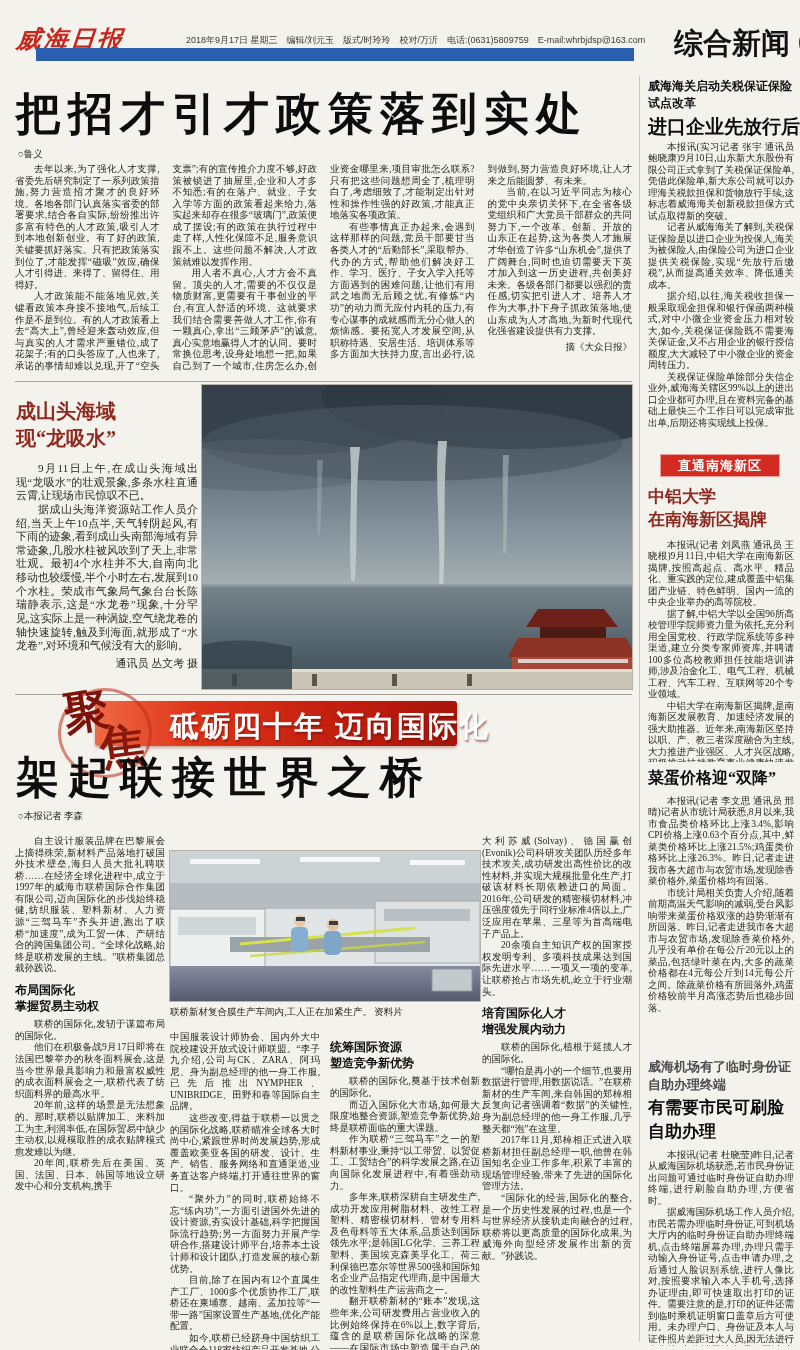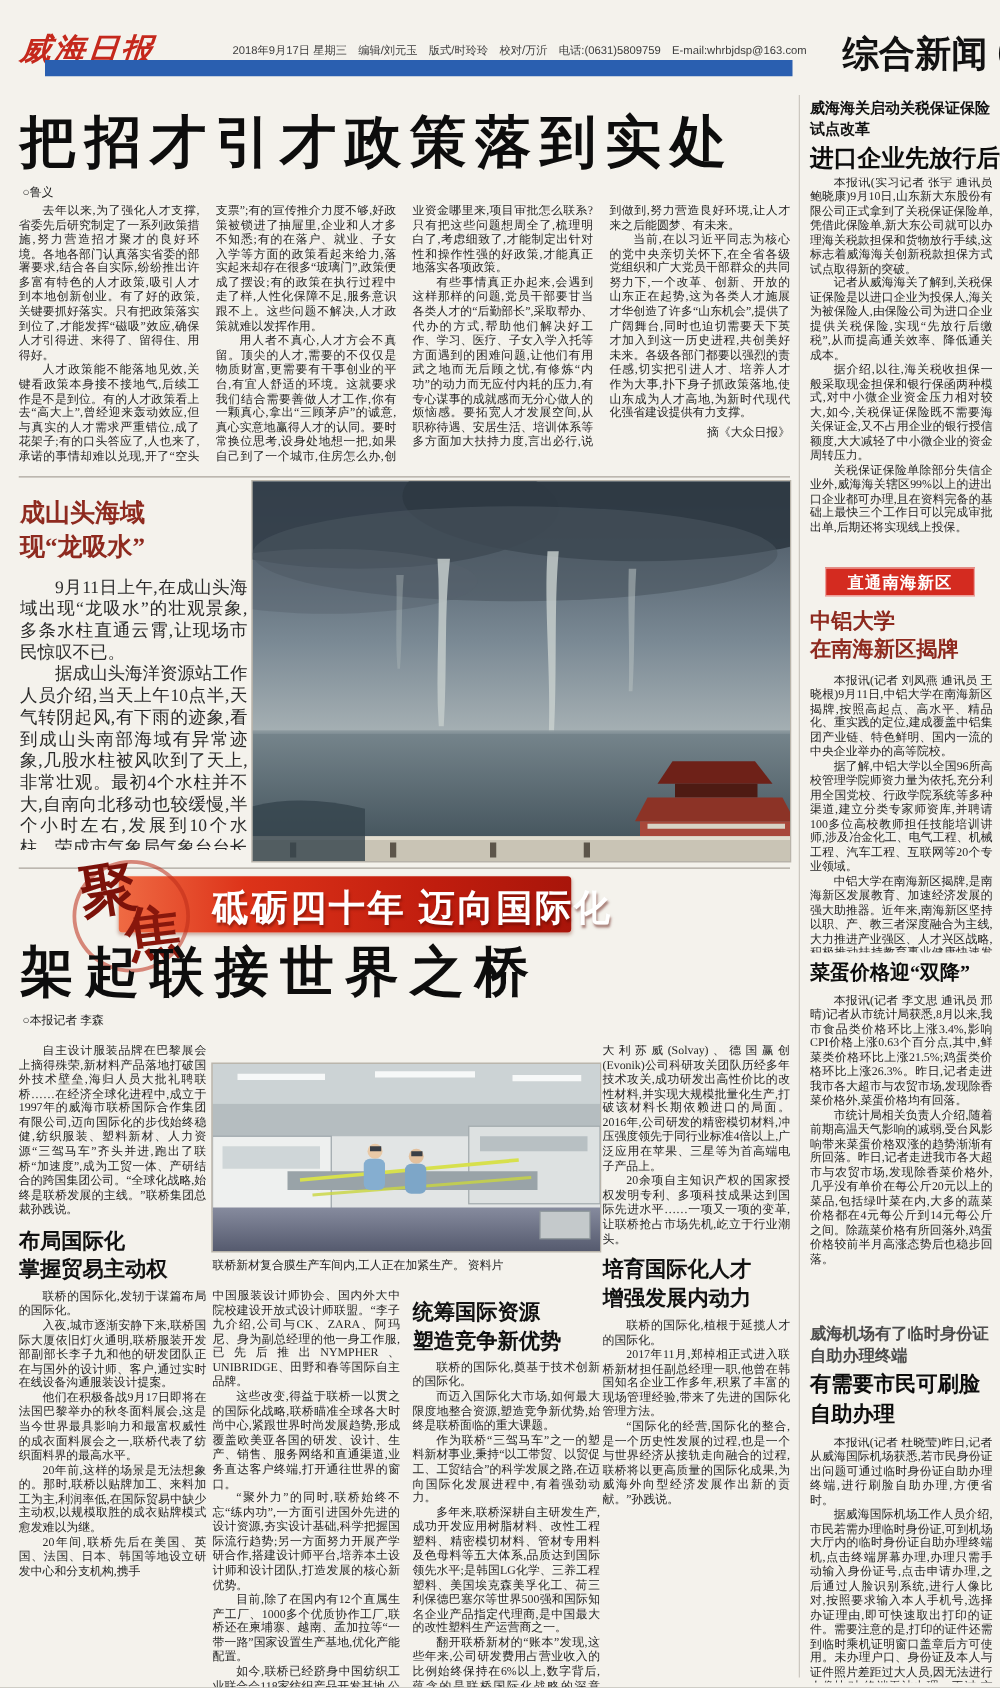--- a/index.html
+++ b/index.html
@@ -12,32 +12,32 @@
   .dateline{left:186px;top:34px;width:452px;font-size:9px;color:#3c3c3c;white-space:nowrap;font-family:"Liberation Sans",sans-serif;}
   .dateline span{margin-right:9px;margin-top:42px;}
   .header-bar{left:36px;top:48px;width:598px;height:13px;background:#2a5fb0;}
   .section-title{left:658px;top:24px;width:158px;font-size:29px;font-weight:900;color:#121212;white-space:nowrap;font-family:"Liberation Sans",sans-serif;margin-left:16px;}
   .section-title .num{margin-left:8px;font-weight:700;}
   .vrule{left:639px;top:76px;width:1px;height:1266px;background:#ccc8c0;}
 
   
   .body-text p{margin:0;text-indent:2em;text-align:justify;}
   .body-text p.noindent{text-indent:0;}
-  .body-text p.subhead{text-indent:0;font-weight:bold;font-size:17px;line-height:1.35;margin:7px 0 5px;white-space:pre-line;color:#111;}
+  .body-text p.subhead{text-indent:0;font-weight:bold;font-size:12px;line-height:1.35;margin:7px 0 5px;white-space:pre-line;color:#111;}
   .body-text p.attribution{text-align:right;text-indent:0;margin-top:4px;}
 
   
   .art1-title{left:16px;top:84px;width:616px;font-size:45px;font-weight:900;letter-spacing:7px;color:#0d0d0d;white-space:nowrap;}
   .art1-byline{left:18px;top:148px;font-size:9.5px;color:#222;}
   .art1-cols{left:15px;top:164px;width:617px;height:213px;column-count:4;column-gap:13px;font-size:9.5px;line-height:1.22;color:#262626;overflow:hidden;}
   .hr1{left:15px;top:381px;width:617px;height:1px;background:#a9a49b;}
 
   
   .ws-title{left:16px;top:398px;width:182px;font-size:20px;font-weight:900;line-height:1.35;color:#8e2a1f;}
-  .ws-body{left:16px;top:462px;width:182px;height:218px;font-size:14px;line-height:1.24;color:#2a2a2a;overflow:hidden;}
+  .ws-body{left:16px;top:462px;width:182px;height:218px;font-size:11px;line-height:1.24;color:#2a2a2a;overflow:hidden;}
   .ws-photo{left:202px;top:385px;width:430px;height:304px;overflow:hidden;box-shadow:0 0 0 1px #b9b4aa;}
   .hr2{left:15px;top:694px;width:617px;height:1px;background:#a9a49b;}
 
   
   .banner-rect{left:95px;top:701px;width:362px;height:45px;border-radius:3px;
     background:linear-gradient(90deg,#ef6a43 0%,#dd3319 28%,#c01d0e 70%,#a8150a 100%);
     box-shadow:0 2px 3px rgba(120,40,20,.35);}
   .banner-slogan{left:170px;top:707px;font-size:29px;font-weight:900;color:#fff;letter-spacing:2px;white-space:nowrap;
     font-family:"Liberation Sans",sans-serif;text-shadow:1px 2px 2px rgba(90,10,0,.5);}
   .seal-ring{left:58px;top:688px;width:88px;height:84px;border:3px solid rgba(190,45,25,.55);border-radius:50%;}
@@ -154,21 +154,20 @@
   <div class="abs seal-char2">焦</div>
   <div class="abs banner-slogan">砥砺四十年 迈向国际化</div>
 
   <div class="abs bridge-title">架起联接世界之桥</div>
   <div class="abs bridge-byline">○本报记者 李森</div>
   <div class="abs bridge-col b-col1 body-text">
       <p>自主设计服装品牌在巴黎展会上摘得殊荣,新材料产品落地打破国外技术壁垒,海归人员大批礼聘联桥……在经济全球化进程中,成立于1997年的威海市联桥国际合作集团有限公司,迈向国际化的步伐始终稳健,纺织服装、塑料新材、人力资源“三驾马车”齐头并进,跑出了联桥“加速度”,成为工贸一体、产研结合的跨国集团公司。“全球化战略,始终是联桥发展的主线。”联桥集团总裁孙践说。</p>
       <p class="subhead">布局国际化
 掌握贸易主动权</p>
       <p>联桥的国际化,发轫于谋篇布局的国际化。</p>
-      <p>入夜,城市逐渐安静下来,联桥国际大厦依旧灯火通明,联桥服装开发部副部长李子九和他的研发团队正在与国外的设计师、客户,通过实时在线设备沟通服装设计提案。</p>
       <p>他们在积极备战9月17日即将在法国巴黎举办的秋冬面料展会,这是当今世界最具影响力和最富权威性的成衣面料展会之一,联桥代表了纺织面料界的最高水平。</p>
       <p>20年前,这样的场景是无法想象的。那时,联桥以贴牌加工、来料加工为主,利润率低,在国际贸易中缺少主动权,以规模取胜的成衣贴牌模式愈发难以为继。</p>
       <p>20年间,联桥先后在美国、英国、法国、日本、韩国等地设立研发中心和分支机构,携手</p>
     </div>
   <div class="abs factory-photo">
     <svg width="310" height="150" viewBox="0 0 310 150">
       <defs>
         <linearGradient id="floor" x1="0" y1="0" x2="0" y2="1">
           <stop offset="0" stop-color="#868b9e"></stop>
             <stop offset="1" stop-color="#555a6e"></stop>
@@ -213,20 +212,21 @@
       <p>作为联桥“三驾马车”之一的塑料新材事业,秉持“以工带贸、以贸促工、工贸结合”的科学发展之路,在迈向国际化发展进程中,有着强劲动力。</p>
       <p>多年来,联桥深耕自主研发生产,成功开发应用树脂材料、改性工程塑料、精密模切材料、管材专用料及色母料等五大体系,品质达到国际领先水平;是韩国LG化学、三养工程塑料、美国埃克森美孚化工、荷三利保德巴塞尔等世界500强和国际知名企业产品指定代理商,是中国最大的改性塑料生产运营商之一。</p>
       <p>翻开联桥新材的“账本”发现,这些年来,公司研发费用占营业收入的比例始终保持在6%以上,数字背后,蕴含的是联桥国际化战略的深意——在国际市场中塑造属于自己的竞争优势。</p>
     </div>
   <div class="abs bridge-col b-col4 body-text">
       <p class="noindent">大利苏威(Solvay)、德国赢创(Evonik)公司科研攻关团队历经多年技术攻关,成功研发出高性价比的改性材料,并实现大规模批量化生产,打破该材料长期依赖进口的局面。2016年,公司研发的精密模切材料,冲压强度领先于同行业标准4倍以上,广泛应用在苹果、三星等为首高端电子产品上。</p>
       <p>20余项自主知识产权的国家授权发明专利、多项科技成果达到国际先进水平……一项又一项的变革,让联桥抢占市场先机,屹立于行业潮头。</p>
       <p class="subhead">培育国际化人才
 增强发展内动力</p>
       <p>联桥的国际化,植根于延揽人才的国际化。</p>
+      <p>“哪怕是再小的一个细节,也要用数据进行管理,用数据说话。”在联桥新材的生产车间,来自韩国的郑棹相反复向记者强调着“数据”的关键性,身为副总经理的他一身工作服,几乎整天都“泡”在这里。</p>
       <p>2017年11月,郑棹相正式进入联桥新材担任副总经理一职,他曾在韩国知名企业工作多年,积累了丰富的现场管理经验,带来了先进的国际化管理方法。</p>
       <p>“国际化的经营,国际化的整合,是一个历史性发展的过程,也是一个与世界经济从接轨走向融合的过程,联桥将以更高质量的国际化成果,为威海外向型经济发展作出新的贡献。”孙践说。</p>
     </div>
 
   <div class="abs sb customs-kicker">威海海关启动关税保证保险试点改革</div>
   <div class="abs sb customs-title">进口企业先放行后缴税</div>
   <div class="abs sb customs-body sb-body body-text">
       <p>本报讯(实习记者 张宇 通讯员 鲍晓康)9月10日,山东新大东股份有限公司正式拿到了关税保证保险单,凭借此保险单,新大东公司就可以办理海关税款担保和货物放行手续,这标志着威海海关创新税款担保方式试点取得新的突破。</p>
       <p>记者从威海海关了解到,关税保证保险是以进口企业为投保人,海关为被保险人,由保险公司为进口企业提供关税保险,实现“先放行后缴税”,从而提高通关效率、降低通关成本。</p>
       <p>据介绍,以往,海关税收担保一般采取现金担保和银行保函两种模式,对中小微企业资金压力相对较大,如今,关税保证保险既不需要海关保证金,又不占用企业的银行授信额度,大大减轻了中小微企业的资金周转压力。</p>

